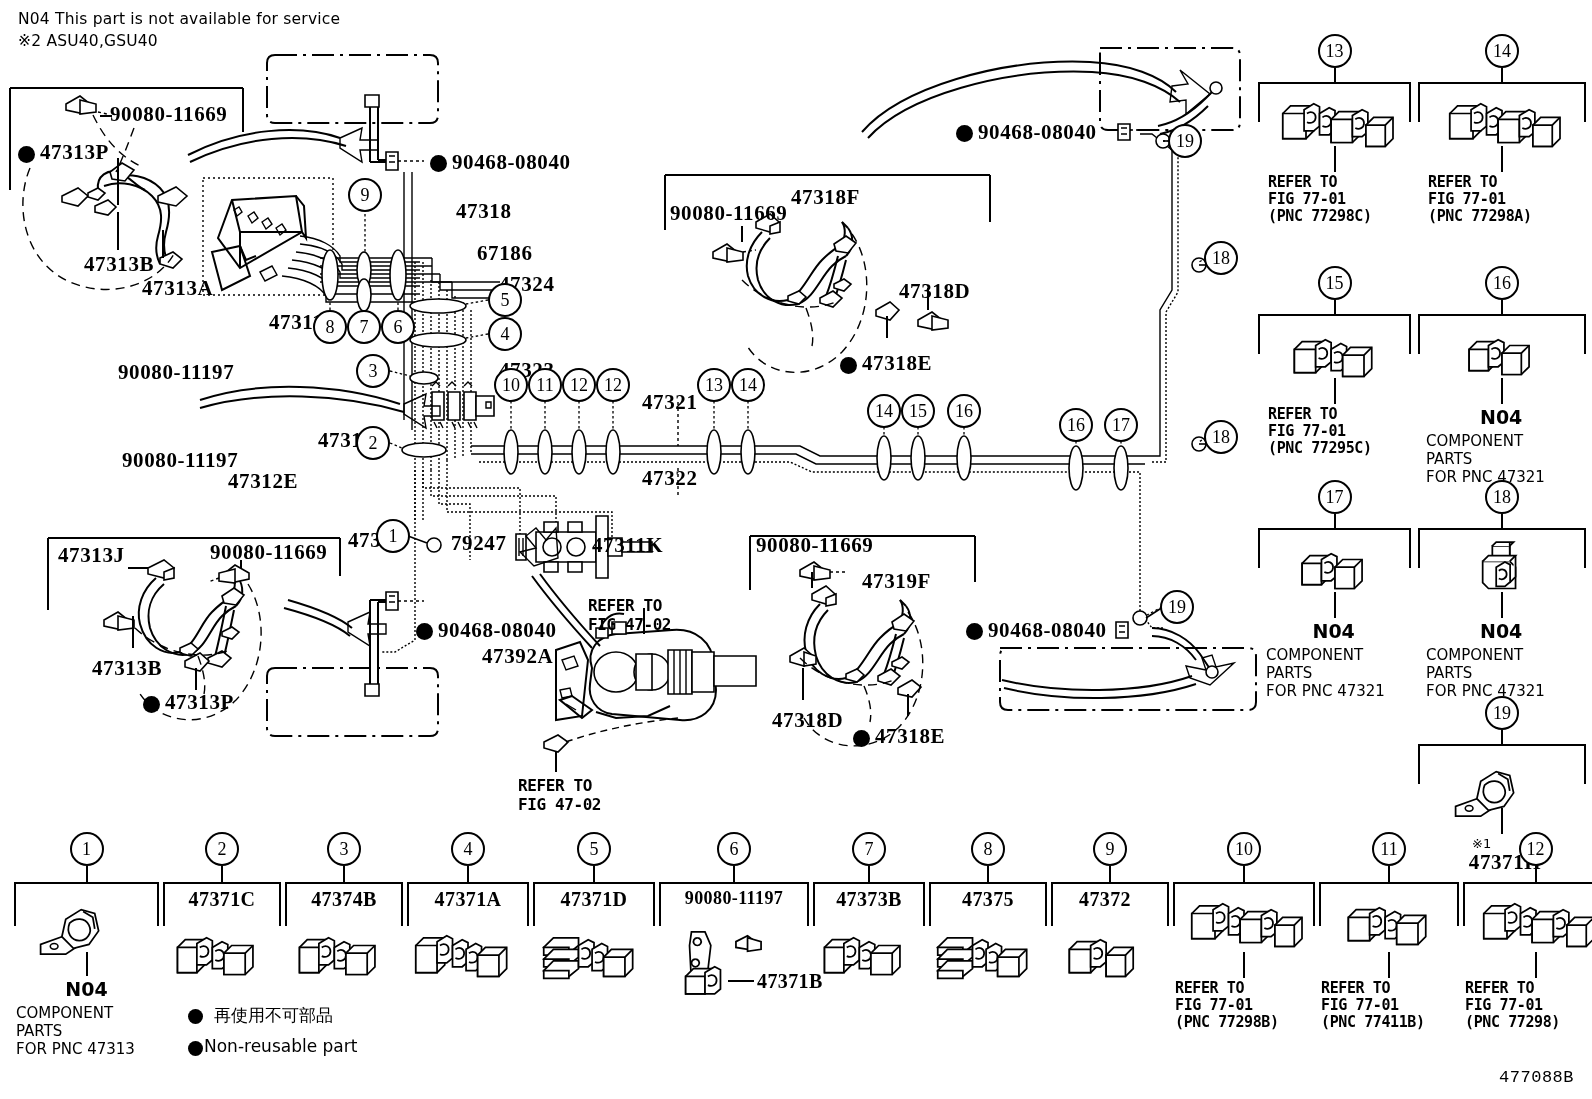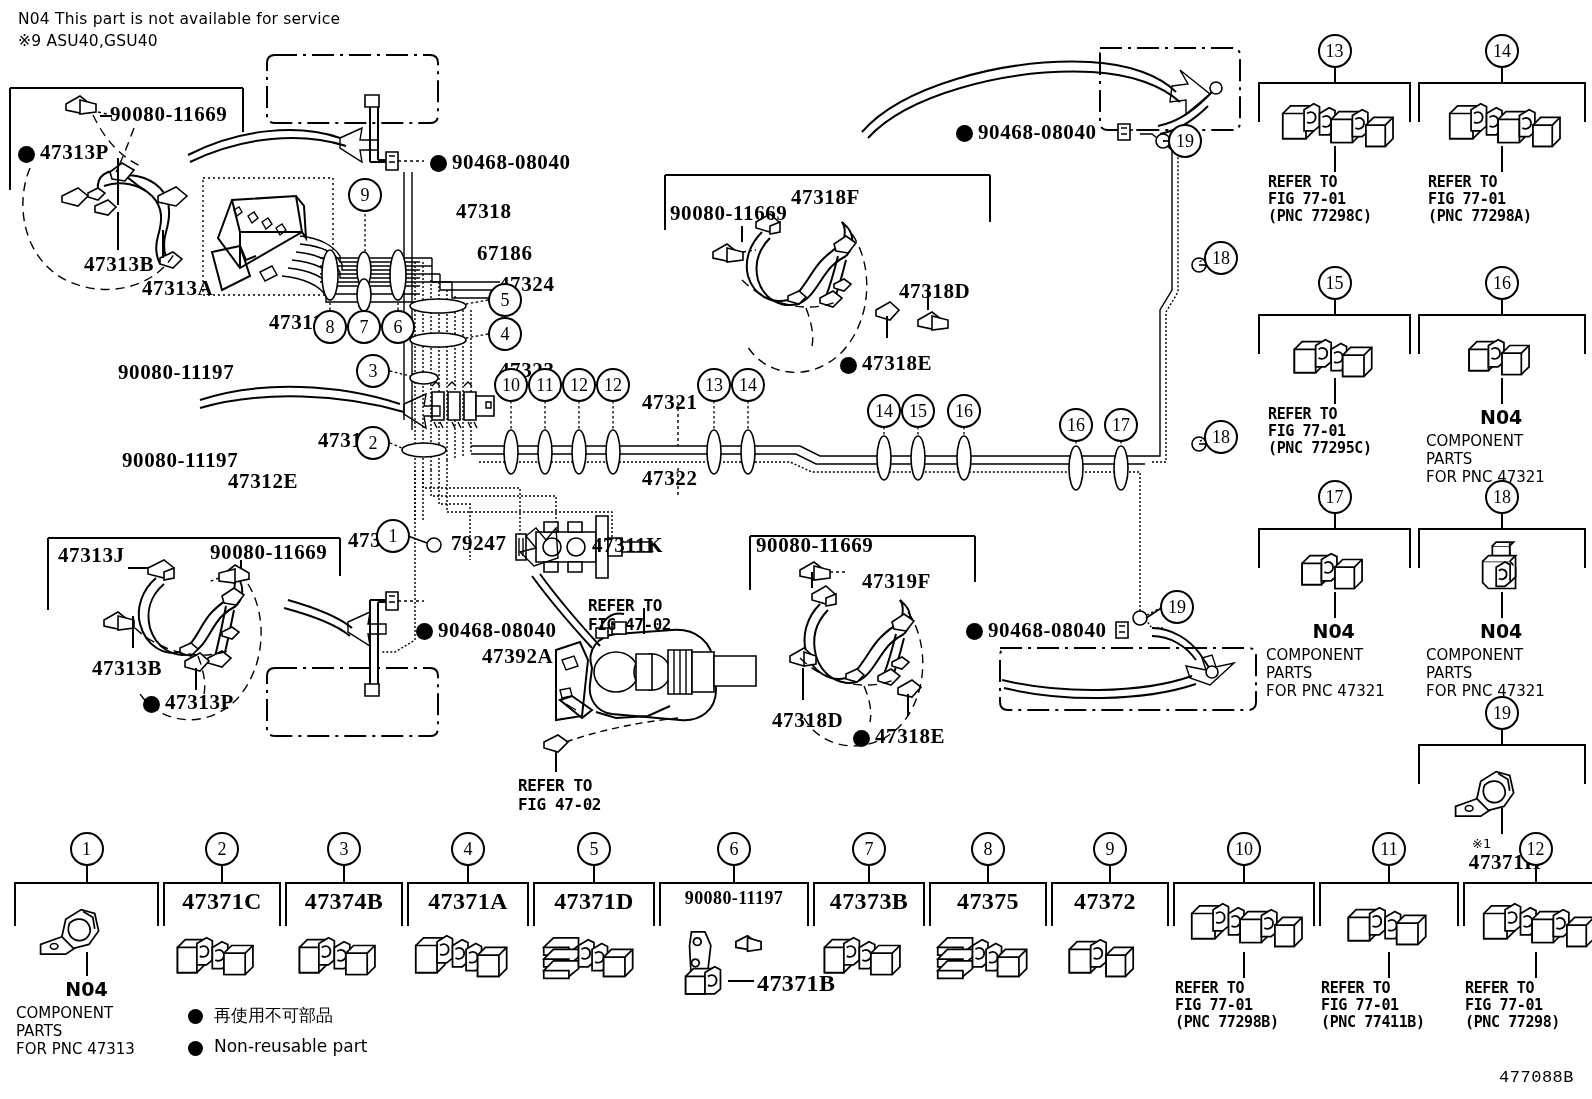--- a/index.html
+++ b/index.html
@@ -14,21 +14,21 @@
   .abs { position:absolute; }
 
   
   .note   { font-family:"DejaVu Sans", sans-serif; font-size:15.5px; letter-spacing:.2px; }
   .pn     { font-family:"Liberation Serif", serif; font-weight:bold; font-size:21px; letter-spacing:.6px; white-space:nowrap; }
   .refer  { font-family:"DejaVu Sans Mono", monospace; font-weight:bold; font-size:15px; line-height:17px; letter-spacing:-.4px; white-space:pre; }
   .refer.lg { font-size:16px; line-height:19px; }
   .n04    { font-family:"DejaVu Sans", sans-serif; font-weight:bold; font-size:19px; }
   .comp   { font-family:"DejaVu Sans", sans-serif; font-size:15px; line-height:18px; white-space:pre; }
   .figid  { font-family:Liberation Mono, monospace; font-size:17px; letter-spacing:.5px; }
-  .legend-pn { font-family:"Liberation Serif", serif; font-weight:bold; font-size:24px; letter-spacing:.4px; white-space:nowrap;}
+  .legend-pn { font-family:"Liberation Serif", serif; font-weight:bold; font-size:20px; letter-spacing:.4px; white-space:nowrap;}
   .jp     { font-family:"DejaVu Sans", sans-serif; font-size:17px; }
   .star   { font-family:"DejaVu Sans", sans-serif; font-size:13px; }
 
   
   .bub {
     border:2px solid #000; border-radius:50%;
     display:flex; align-items:center; justify-content:center;
     font-family:"Liberation Serif", serif; font-size:19px; font-weight:normal;
     background:#fff; line-height:1;
   }
@@ -50,21 +50,21 @@
   .st0 { fill:none; stroke:#000; stroke-width:2; }
   .st1 { fill:none; stroke:#000; stroke-width:1.4; }
   .stf { fill:#fff; stroke:#000; stroke-width:1.6; }
 </style>
 </head>
 <body>
 
 <div id="stage">
 
   <div class="abs note" style="left:18px; top:10px;">N04 This part is not available for service</div>
-  <div class="abs note" style="left:18px; top:32px;">※9 ASU40,GSU40</div>
+  <div class="abs note" style="left:18px; top:32px;">※2 ASU40,GSU40</div>
 
   <svg class="abs" style="left:0; top:0;" width="1592" height="1099">
 
     <path class="st0" d="M10,88 L10,190 M10,88 L243,88 M243,88 L243,132"></path>
 
     <path class="st0" d="M98,190 C96,176 108,168 120,173 C131,178 136,186 145,190"></path>
     <path class="st0" d="M113,178 C128,172 148,176 160,188 C172,200 170,218 166,232
                          C162,246 165,256 168,262"></path>
     <path class="st0" d="M104,186 C120,180 140,184 152,196 C164,208 162,222 158,236
                          C154,250 157,258 160,264"></path>
@@ -953,18 +953,18 @@
 (PNC 77298)</div>
       </div>
     </div>
 
   <div class="abs" style="left:188px; top:1004px;">
     <span class="abs dot sm" style="left:0; top:5px;"></span>
     <span class="jp" style="margin-left:26px;">再使用不可部品</span>
   </div>
   <div class="abs" style="left:188px; top:1036px;">
     <span class="abs dot sm" style="left:0; top:5px;"></span>
-    <span class="jp" style="margin-left:26px;">Non-reusable part</span>
+    <span class="jp" style="margin-left:16px;">Non-reusable part</span>
   </div>
 
   <div class="abs figid" style="right:18px; bottom:12px;">477088B</div>
 
 </div>
 
 </body></html>

